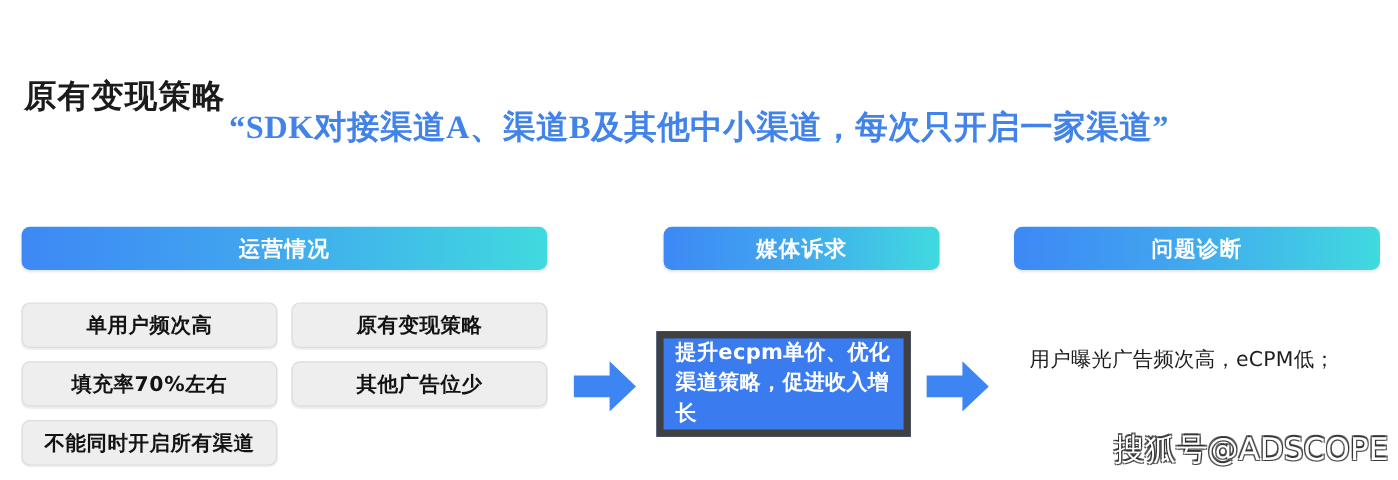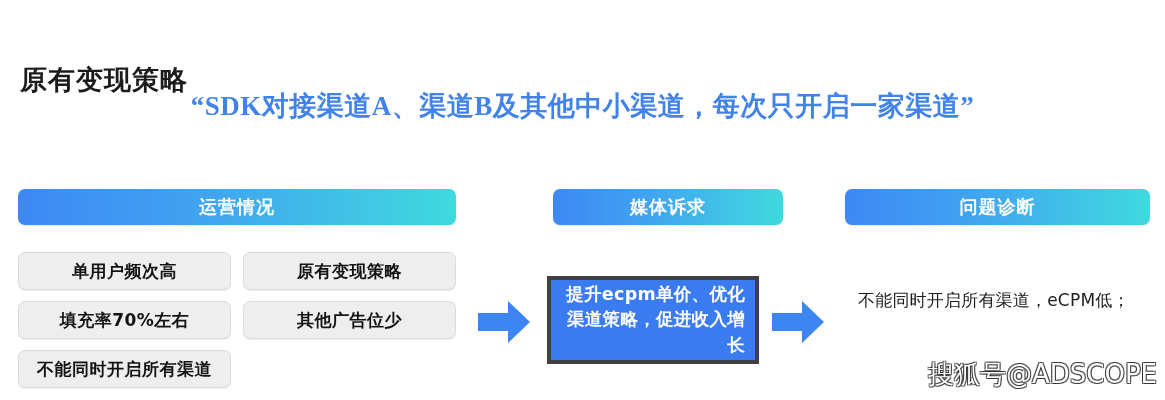--- a/index.html
+++ b/index.html
@@ -101,26 +101,26 @@
   #arrow-2 { left: 772px; top: 300px; }
 
   
   #demand-box {
     position: absolute;
     left: 547px;
     top: 276px;
     width: 212px;
     height: 88px;
     background: #3a7bf0;
-    border: 4px solid #404040;
+    border: 6px solid #404040;
     display: flex;
     align-items: center;
     justify-content: center;
     padding: 0 10px;
-    text-align: right;
+    text-align: left;
     font-size: 17.5px;
     font-weight: bold;
     color: #ffffff;
     line-height: 1.45;
     letter-spacing: 0.3px;
   }
 
   
   #diag-list {
     position: absolute;
@@ -185,18 +185,18 @@
 
   <div class="arrow" id="arrow-2">
     <svg viewBox="0 0 52 44" width="52" height="44" aria-hidden="true">
       <path d="M0 13 H30 V1 L52 22 L30 43 V31 H0 Z" fill="#3d85f2"></path>
     </svg>
   </div>
 
   <div class="col-header" id="header-diag">问题诊断</div>
 
   <div id="diag-list">
-    <div class="diag-line">不能同时开启所有渠道，eCPM低；</div>
+    <div class="diag-line">用户曝光广告频次高，eCPM低；</div>
   </div>
 
   <div id="watermark">搜狐号@ADSCOPE</div>
 
 </div>
 
 </body></html>

